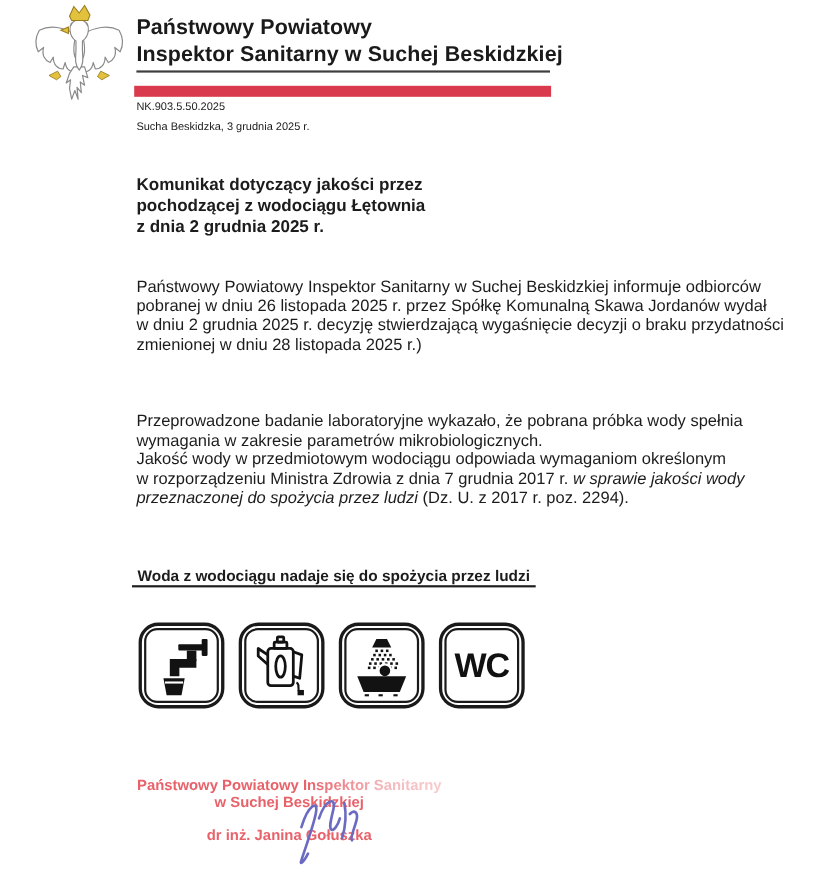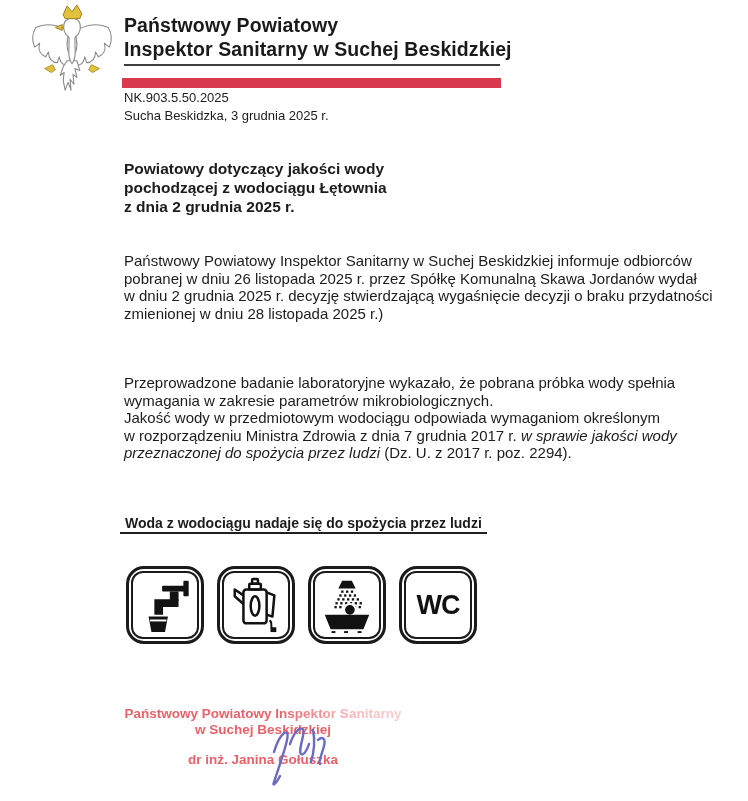--- a/index.html
+++ b/index.html
@@ -6,39 +6,39 @@
   .page {
     position:relative; width:748px; height:801px; background:#ffffff;
     font-family:"Liberation Sans", sans-serif; color:#1c1c1c; overflow:hidden;
   }
   
   .eagle { position:absolute; left:28px; top:2px; width:88px; height:96px; }
   .org-block { position:absolute; left:124px; top:13px; font-weight:bold; font-size:19.5px; line-height:24px; color:#1a1a1a; letter-spacing:0.1px; }
   .header-rule { position:absolute; left:124px; top:64px; width:376px; height:2px; background:#3e3e3e; }
   .red-bar { position:absolute; left:122px; top:78px; width:379px; height:10px; background:#d93a4d; }
   
-  .ref-block { position:absolute; left:124px; top:89px; font-size:13px; line-height:18px; }
+  .ref-block { position:absolute; left:124px; top:89px; font-size:10px; line-height:18px; }
   
   .title-block { position:absolute; left:124px; top:159px; font-size:15.5px; font-weight:bold; line-height:19px; }
   
   .para1 { position:absolute; left:124px; top:252px; font-size:15px; line-height:17.6px; }
   .para2 { position:absolute; left:124px; top:374px; font-size:15px; line-height:17.6px; }
   .italic { font-style:italic; }
   
   .conclusion { position:absolute; left:120px; top:515px; font-size:14px; font-weight:bold; }
   .conclusion .u { display:inline-block; border-bottom:2.5px solid #1f1f1f; padding:0 5px 1px 5px; }
   
   .icons-row { position:absolute; left:126px; top:566px; display:flex; gap:13px; }
   .tile {
     width:78px; height:78px; box-sizing:border-box; border:3px solid #1a1a1a; border-radius:18px;
     position:relative; display:flex; align-items:center; justify-content:center; background:#fff;
   }
   .tile::before { content:""; position:absolute; inset:2px; border:2px solid #1a1a1a; border-radius:12px; pointer-events:none; }
   .tile svg { width:58px; height:58px; }
-  .wc-label { font-size:27px; font-weight:800; letter-spacing:-1px; color:#111; font-family:"Liberation Sans", sans-serif; }
+  .wc-label { font-size:31px; font-weight:800; letter-spacing:-1px; color:#111; font-family:"Liberation Sans", sans-serif; }
   
   .stamp { position:absolute; left:118px; top:706px; width:290px; text-align:center; color:#e8626a; font-weight:bold; }
   .stamp-line1 {
     font-size:13.5px; line-height:16px; white-space:nowrap;
     -webkit-mask-image:linear-gradient(90deg,#000 55%,rgba(0,0,0,.45) 80%,rgba(0,0,0,.3) 100%);
             mask-image:linear-gradient(90deg,#000 55%,rgba(0,0,0,.45) 80%,rgba(0,0,0,.3) 100%);
   }
   .stamp-line2 { font-size:13.5px; line-height:16px; }
   .stamp-signatory { margin-top:14px; font-size:13.5px; line-height:16px; }
   .signature { position:absolute; left:256px; top:718px; width:92px; height:72px; }
@@ -74,21 +74,21 @@
   </div>
   <div class="header-rule"></div>
   <div class="red-bar"></div>
 
   <div class="ref-block">
     <div>NK.903.5.50.2025</div>
     <div>Sucha Beskidzka, 3 grudnia 2025 r.</div>
   </div>
 
   <div class="title-block">
-    <div>Powiatowy dotyczący jakości wody</div>
+    <div>Komunikat dotyczący jakości przez</div>
     <div>pochodzącej z wodociągu Łętownia</div>
     <div>z dnia 2 grudnia 2025 r.</div>
   </div>
 
   <div class="para1">
     <div>Państwowy Powiatowy Inspektor Sanitarny w Suchej Beskidzkiej informuje odbiorców</div>
     <div>pobranej w dniu 26 listopada 2025 r. przez Spółkę Komunalną Skawa Jordanów wydał</div>
     <div>w dniu 2 grudnia 2025 r. decyzję stwierdzającą wygaśnięcie decyzji o braku przydatności</div>
     <div>zmienionej w dniu 28 listopada 2025 r.)</div>
   </div>

